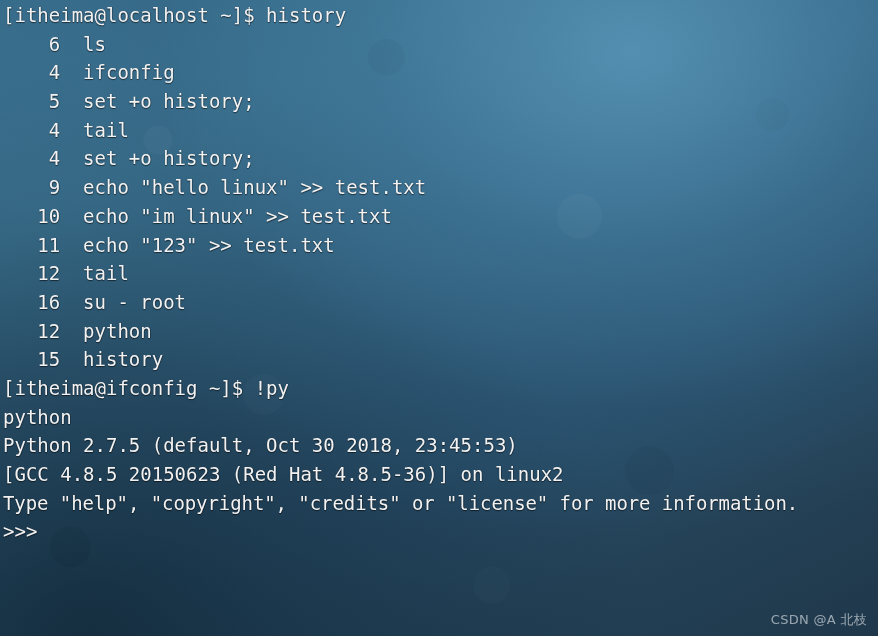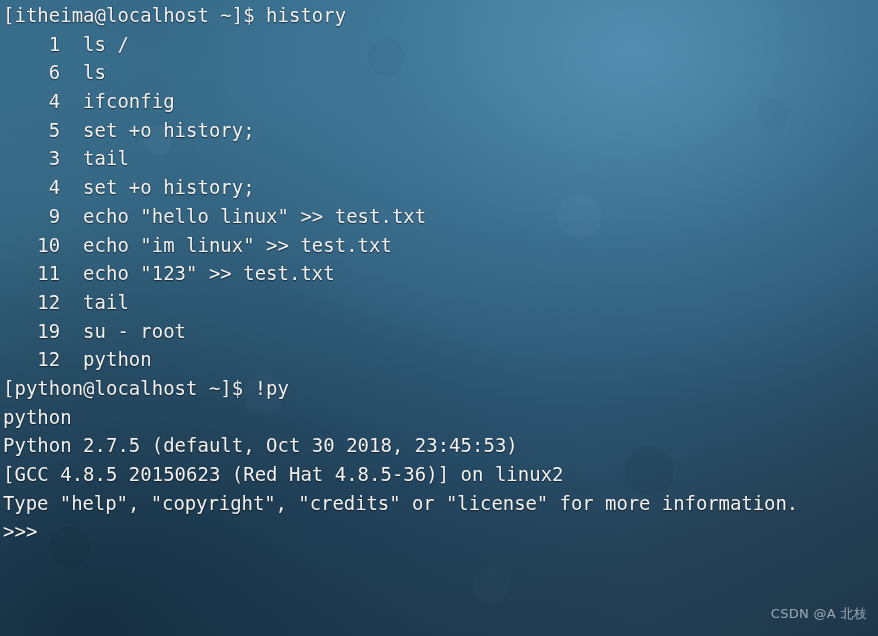--- a/index.html
+++ b/index.html
@@ -75,51 +75,51 @@
   }
 
   
   .line.condensed {
     letter-spacing: -0.08px;
   }
 
   #watermark {
     position: absolute;
     right: 11px;
-    bottom: 14px;
+    bottom: 8px;
     z-index: 3;
     font-family: "DejaVu Sans", "Liberation Sans", sans-serif;
     font-size: 13px;
     line-height: 16px;
     color: rgba(226, 232, 236, 0.62);
     letter-spacing: 0.3px;
     white-space: pre;
     pointer-events: none;
   }
 </style>
 </head>
 <body>
 
 <div id="terminal">
 
   <div id="screen">
     <div class="line">[itheima@localhost ~]$ history</div>
-    <div class="line">    1  ls /</div>
     <div class="line">    6  ls</div>
     <div class="line">    4  ifconfig</div>
     <div class="line">    5  set +o history;</div>
-    <div class="line">    3  tail</div>
+    <div class="line">    4  tail</div>
     <div class="line">    4  set +o history;</div>
     <div class="line">    9  echo "hello linux" &gt;&gt; test.txt</div>
     <div class="line">   10  echo "im linux" &gt;&gt; test.txt</div>
     <div class="line">   11  echo "123" &gt;&gt; test.txt</div>
     <div class="line">   12  tail</div>
-    <div class="line">   19  su - root</div>
+    <div class="line">   16  su - root</div>
     <div class="line">   12  python</div>
-    <div class="line">[python@localhost ~]$ !py</div>
+    <div class="line">   15  history</div>
+    <div class="line">[itheima@ifconfig ~]$ !py</div>
     <div class="line">python</div>
     <div class="line">Python 2.7.5 (default, Oct 30 2018, 23:45:53)</div>
     <div class="line">[GCC 4.8.5 20150623 (Red Hat 4.8.5-36)] on linux2</div>
     <div class="line condensed">Type "help", "copyright", "credits" or "license" for more information.</div>
     <div class="line">&gt;&gt;&gt;</div>
   </div>
 
   <div id="watermark">CSDN @A 北枝</div>
 
 </div>

